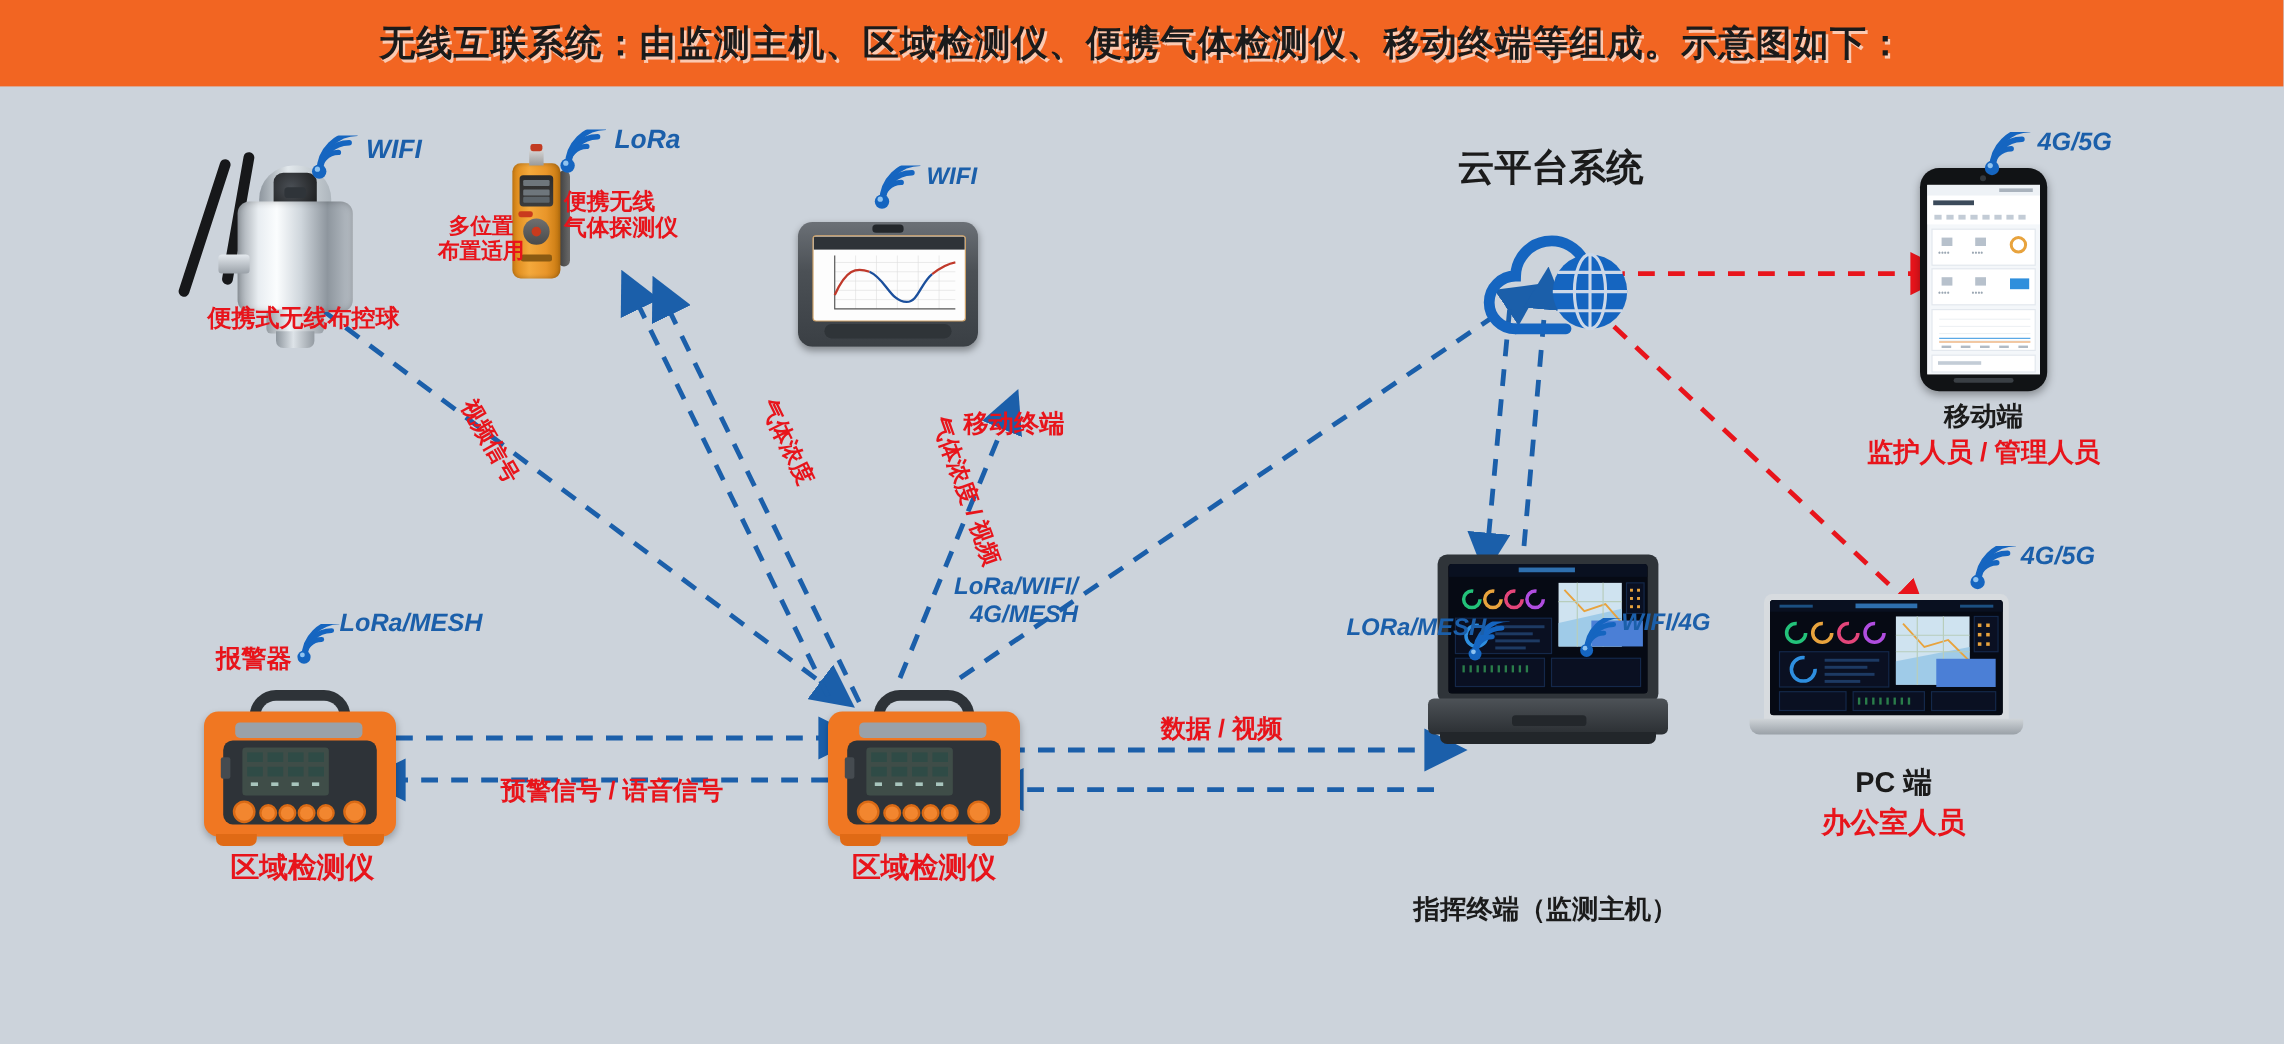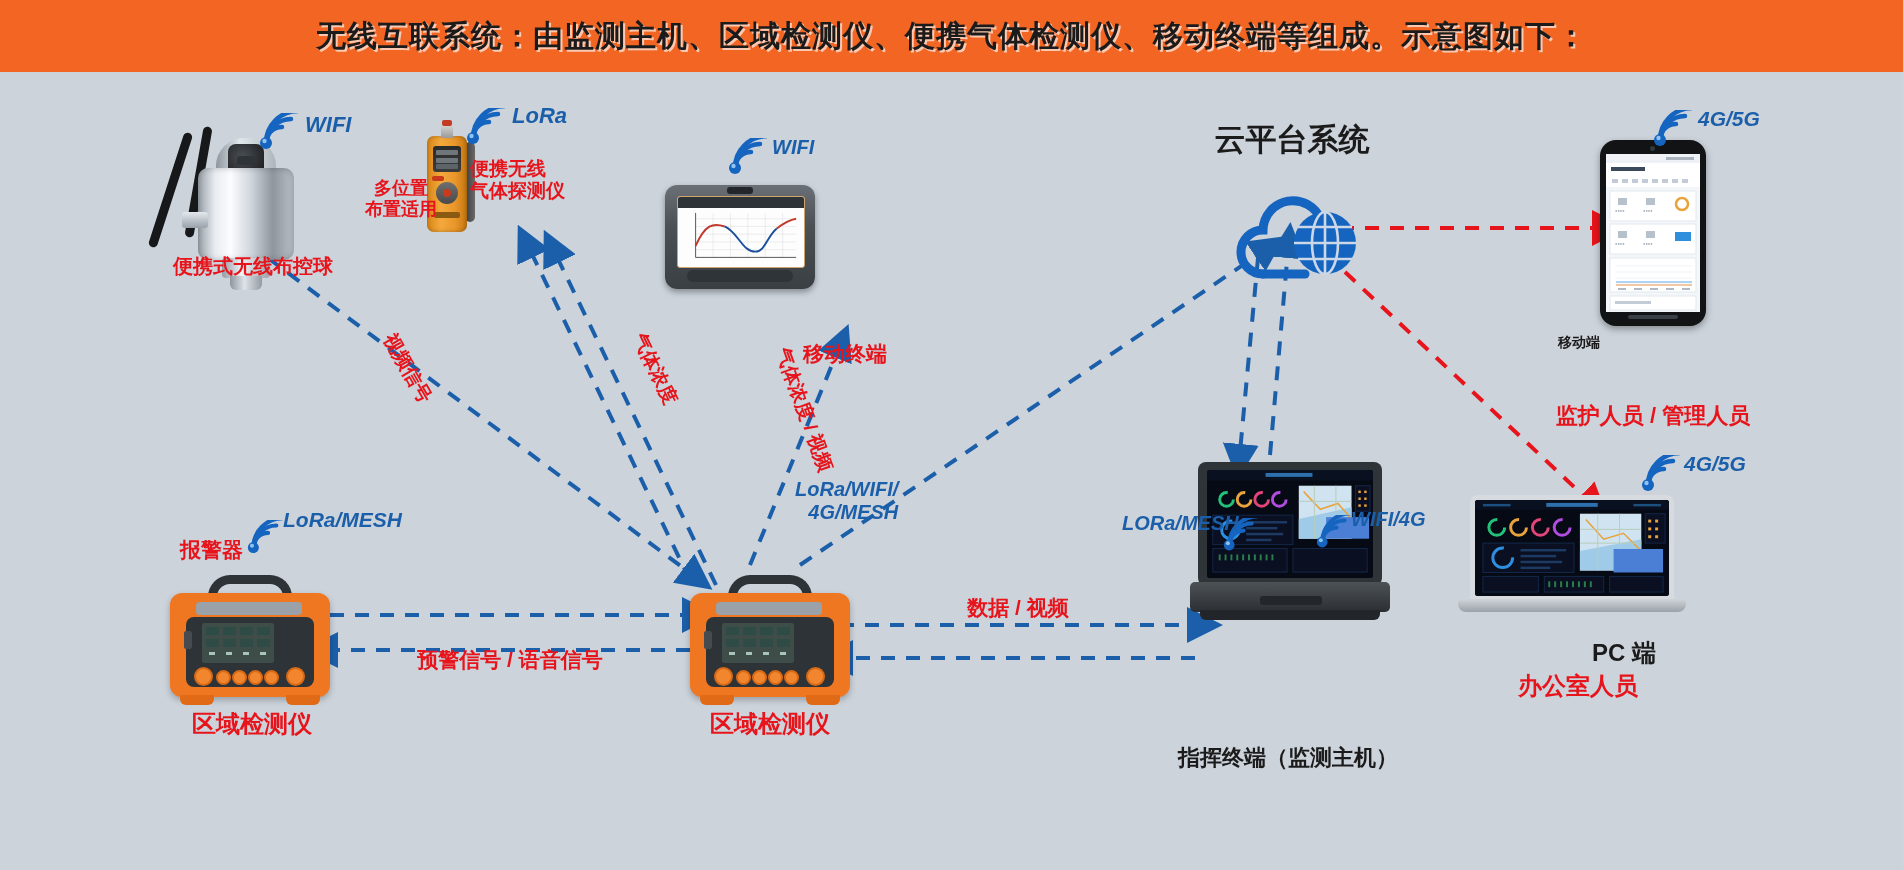--- a/index.html
+++ b/index.html
@@ -337,22 +337,22 @@
       <g fill="none" stroke="#1565c0" stroke-width="4.5" stroke-linecap="round">
         <path d="M8,30 A16,16 0 0 1 24,14"></path>
         <path d="M9,22 A24,24 0 0 1 33,-2" transform="translate(0,8)"></path>
         <path d="M9,14 A32,32 0 0 1 41,-18" transform="translate(-1,16)"></path>
       </g>
       <circle cx="8" cy="30" r="6" fill="#1565c0"></circle>
       <circle cx="6.5" cy="28" r="2.2" fill="#8fc3f0"></circle>
     </svg>
   </div>
   <div class="lbl lbl-blue" style="left:1698px;top:107px;font-size:21px;">4G/5G</div>
-  <div class="lbl lbl-black ctr" style="left:1579px;top:334px;font-size:14px;">移动端</div>
-  <div class="lbl lbl-red ctr" style="left:1653px;top:364px;font-size:22px;margin-top:39px;">监护人员 / 管理人员</div>
+  <div class="lbl lbl-black ctr" style="left:1653px;top:334px;font-size:22px;">移动端</div>
+  <div class="lbl lbl-red ctr" style="left:1653px;top:364px;font-size:22px;">监护人员 / 管理人员</div>
 
   <div class="dev" style="left:1458px;top:495px;width:252px;height:135px;">
     <div class="lt-lid" style="left:12px;top:0;width:204px;height:106px;box-sizing:border-box;">
       <div class="lt-scr">
         <svg width="100%" height="100%" viewBox="0 0 196 98" preserveAspectRatio="none">
           <rect width="196" height="98" fill="#060a14"></rect>
           <rect x="0" y="0" width="196" height="10" fill="#091020"></rect>
           <rect x="72" y="3" width="52" height="4" fill="#2e6fae"></rect>
           <rect x="8" y="4" width="28" height="2.5" fill="#1b4f80"></rect>
           <rect x="160" y="4" width="28" height="2.5" fill="#1b4f80"></rect>
@@ -411,21 +411,21 @@
       <g fill="none" stroke="#1565c0" stroke-width="4.5" stroke-linecap="round">
         <path d="M8,30 A16,16 0 0 1 24,14"></path>
         <path d="M9,22 A24,24 0 0 1 33,-2" transform="translate(0,8)"></path>
         <path d="M9,14 A32,32 0 0 1 41,-18" transform="translate(-1,16)"></path>
       </g>
       <circle cx="8" cy="30" r="6" fill="#1565c0"></circle>
       <circle cx="6.5" cy="28" r="2.2" fill="#8fc3f0"></circle>
     </svg>
   </div>
   <div class="lbl lbl-blue" style="left:1684px;top:452px;font-size:21px;">4G/5G</div>
-  <div class="lbl lbl-black ctr" style="left:1624px;top:639px;font-size:24px;">PC 端</div>
+  <div class="lbl lbl-black ctr" style="left:1578px;top:639px;font-size:24px;">PC 端</div>
   <div class="lbl lbl-red ctr" style="left:1578px;top:672px;font-size:24px;">办公室人员</div>
 
   <div class="dev" style="left:1190px;top:462px;width:200px;height:175px;">
     <div class="rt-lid" style="left:8px;top:0;width:184px;height:124px;box-sizing:border-box;">
       <div style="width:100%;height:100%;background:#05080f;border-radius:3px;overflow:hidden;">
         <svg width="100%" height="100%" viewBox="0 0 170 110" preserveAspectRatio="none">
           <rect width="170" height="110" fill="#060a14"></rect>
           <rect x="0" y="0" width="170" height="11" fill="#091020"></rect>
           <rect x="60" y="3" width="48" height="4" fill="#2e6fae"></rect>
           <g fill="none" stroke-width="3">

